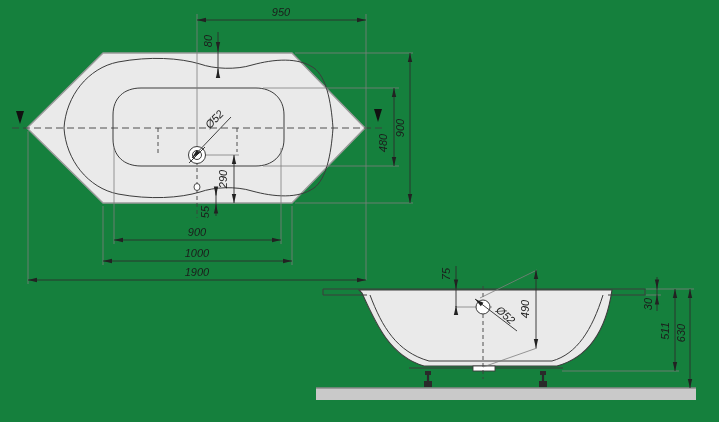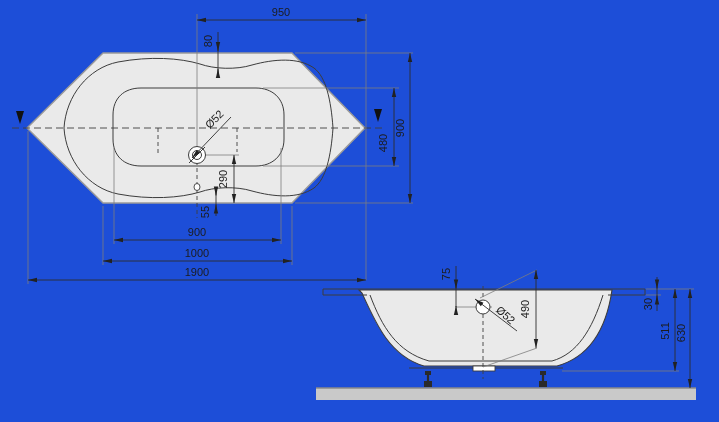--- a/index.html
+++ b/index.html
@@ -1,17 +1,17 @@
 <!DOCTYPE html>
 <html><head>
 <meta charset="utf-8">
 <style>
   html,body{margin:0;padding:0;background:#ffffff;}
-  .stage{position:relative;width:719px;height:422px;background:#1d4ed8;overflow:hidden;
-         font-family:"Liberation Sans", sans-serif;}
+  .stage{position:relative;width:719px;height:422px;background:#15803d;overflow:hidden;
+         font-family:"Liberation Sans", sans-serif;font-style:italic;}
   svg{display:block}
   .tubfill{fill:#eaeaea;stroke:#9a9a9a;stroke-width:1.5;stroke-linejoin:round;}
   .c1{fill:none;stroke:#3c3c3c;stroke-width:1;}
   .ln{stroke:#3c3c3c;stroke-width:1;fill:none;}
   .thin{stroke:#7d7d7d;stroke-width:0.8;fill:none;}
   .dim{stroke:#2e2e2e;stroke-width:0.9;fill:none;}
   .dash{stroke:#3f3f3f;stroke-width:0.9;fill:none;stroke-dasharray:7 4;}
   .dash2{stroke:#3f3f3f;stroke-width:0.9;fill:none;stroke-dasharray:4 3;}
   text{font-family:"Liberation Sans", sans-serif;font-size:11px;fill:#1c1c1c;}
   .mid{text-anchor:middle;}

